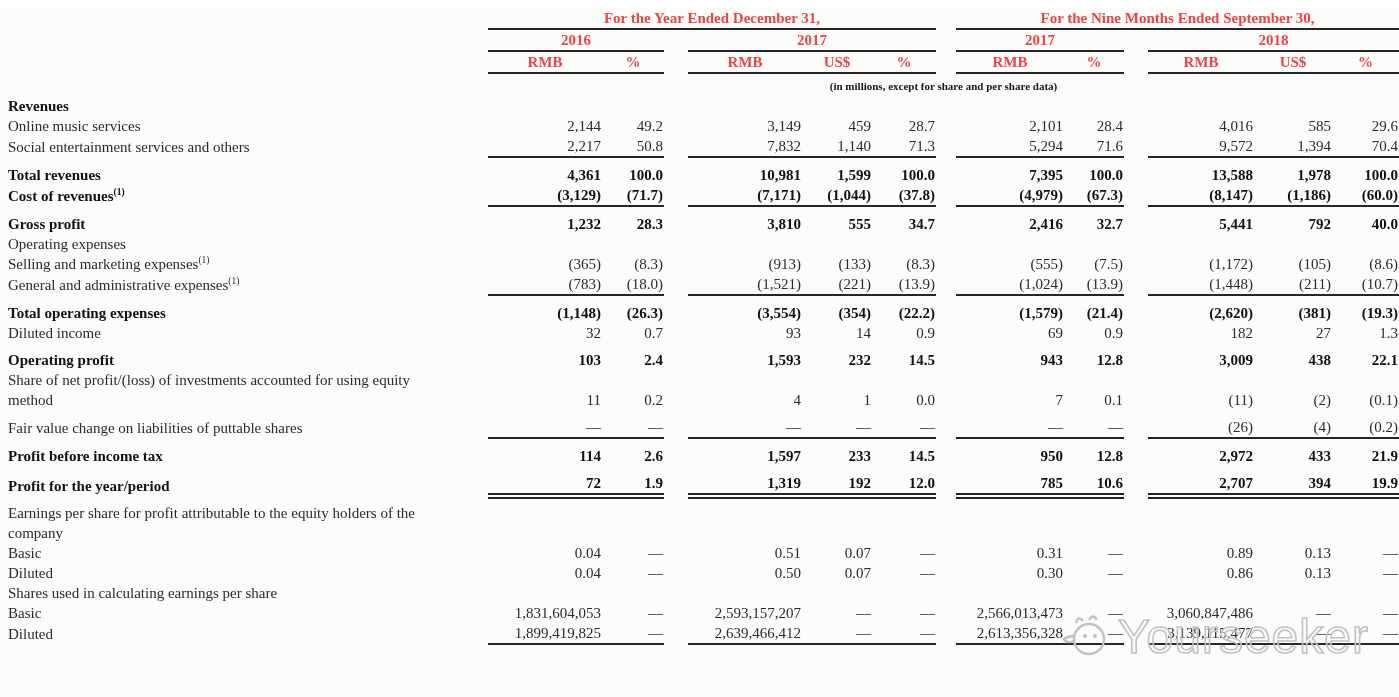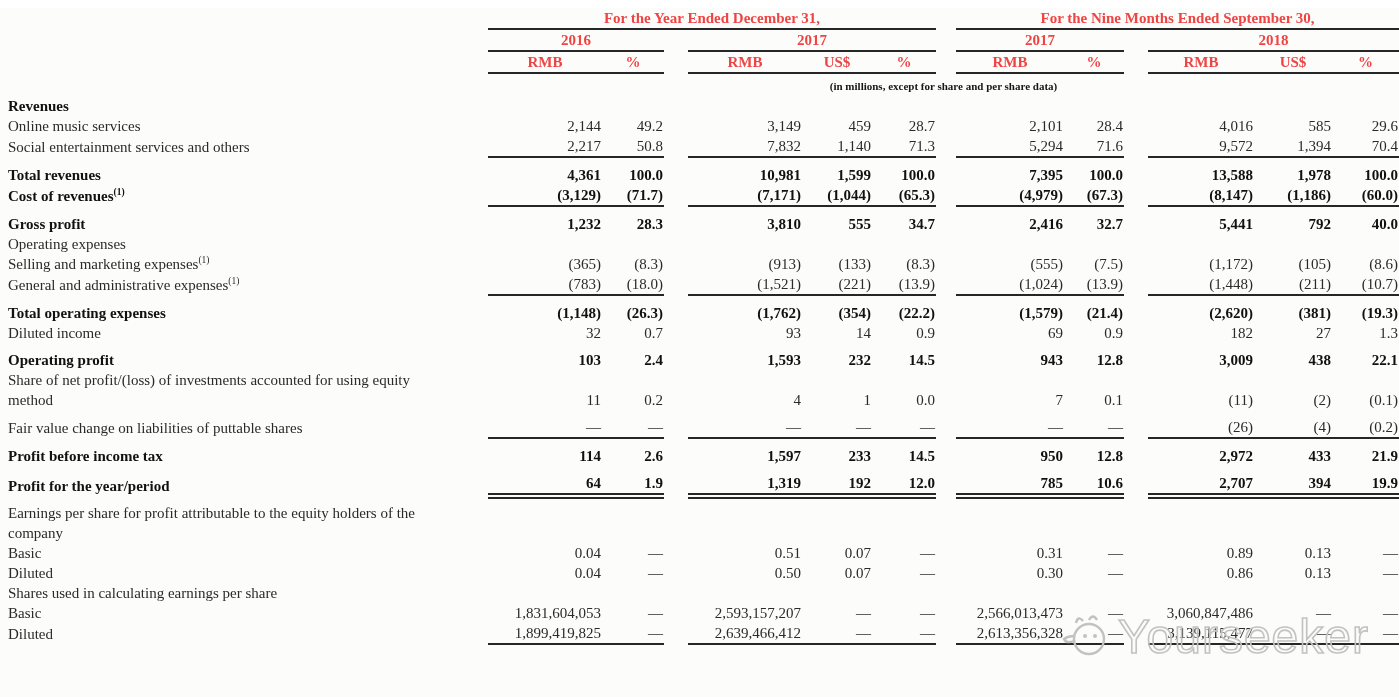--- a/index.html
+++ b/index.html
@@ -150,21 +150,21 @@
           <td class="num">1,978</td>
           <td class="num">100.0</td>
         </tr>
         <tr class="b">
           <td class="lbl"><span>Cost of revenues</span><sup>(1)</sup></td>
           <td class="num ul">(3,129)</td>
           <td class="num ul">(71.7)</td>
           <td></td>
           <td class="num ul">(7,171)</td>
           <td class="num ul">(1,044)</td>
-          <td class="num ul">(65.3)</td>
+          <td class="num ul">(37.8)</td>
           <td></td>
           <td class="num ul">(4,979)</td>
           <td class="num ul">(67.3)</td>
           <td></td>
           <td class="num ul">(8,147)</td>
           <td class="num ul">(1,186)</td>
           <td class="num ul">(60.0)</td>
         </tr>
         <tr class="b g">
           <td class="lbl"><span>Gross profit</span></td>
@@ -228,21 +228,21 @@
           <td></td>
           <td class="num ul">(1,448)</td>
           <td class="num ul">(211)</td>
           <td class="num ul">(10.7)</td>
         </tr>
         <tr class="b g">
           <td class="lbl"><span>Total operating expenses</span></td>
           <td class="num">(1,148)</td>
           <td class="num">(26.3)</td>
           <td></td>
-          <td class="num">(1,762)</td>
+          <td class="num">(3,554)</td>
           <td class="num">(354)</td>
           <td class="num">(22.2)</td>
           <td></td>
           <td class="num">(1,579)</td>
           <td class="num">(21.4)</td>
           <td></td>
           <td class="num">(2,620)</td>
           <td class="num">(381)</td>
           <td class="num">(19.3)</td>
         </tr>
@@ -321,21 +321,21 @@
           <td></td>
           <td class="num">950</td>
           <td class="num">12.8</td>
           <td></td>
           <td class="num">2,972</td>
           <td class="num">433</td>
           <td class="num">21.9</td>
         </tr>
         <tr class="b g">
           <td class="lbl"><span>Profit for the year/period</span></td>
-          <td class="num dbl">64</td>
+          <td class="num dbl">72</td>
           <td class="num dbl">1.9</td>
           <td></td>
           <td class="num dbl">1,319</td>
           <td class="num dbl">192</td>
           <td class="num dbl">12.0</td>
           <td></td>
           <td class="num dbl">785</td>
           <td class="num dbl">10.6</td>
           <td></td>
           <td class="num dbl">2,707</td>

